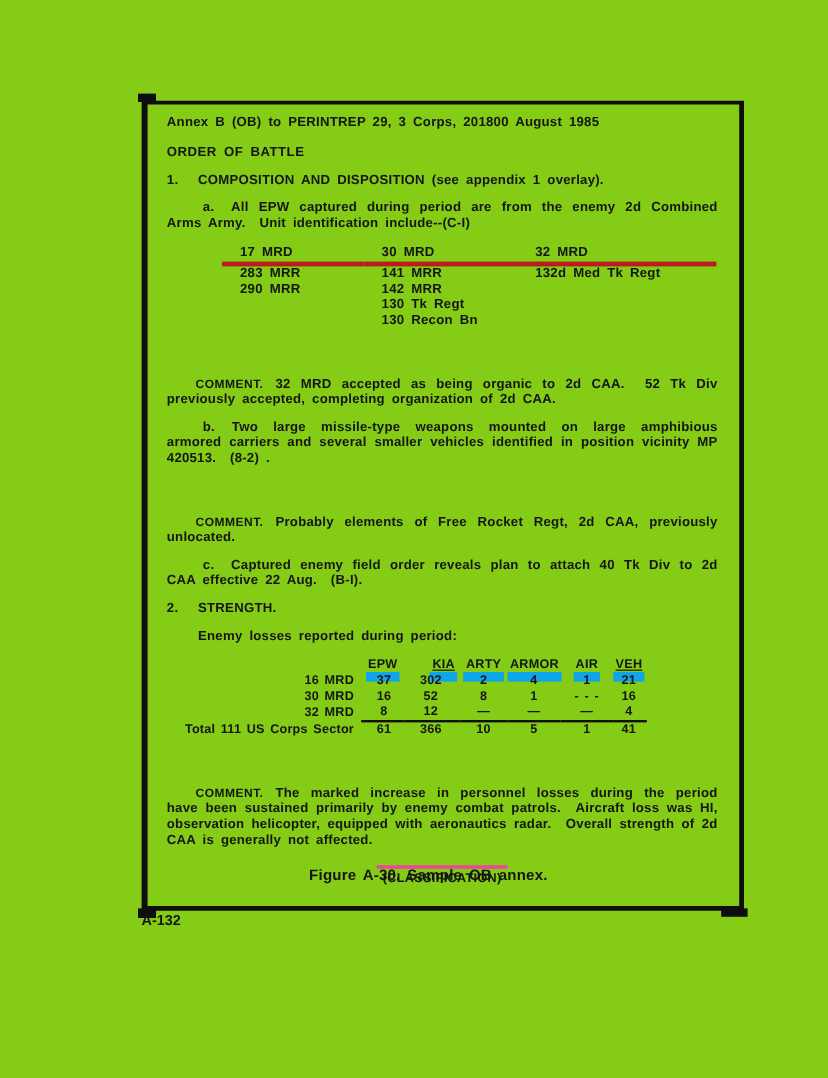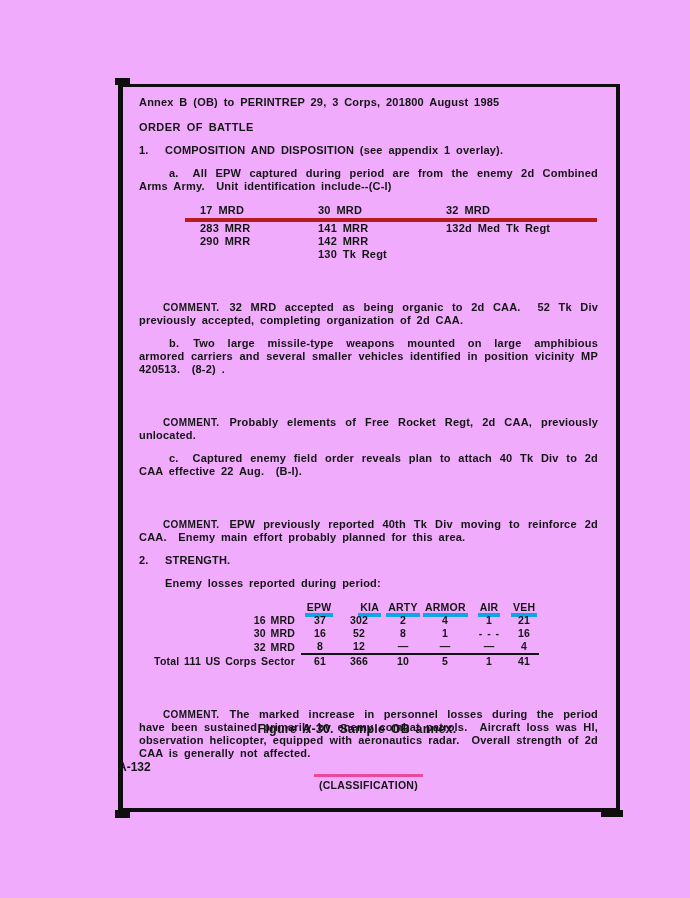--- a/index.html
+++ b/index.html
@@ -7,21 +7,21 @@
   body {
     width: 690px; height: 898px;
     background: #ffffff;
     font-family: "Liberation Sans", sans-serif;
     font-weight: bold;
     color: #151515;
   }
   .page {
     position: relative;
     width: 690px; height: 898px;
-    background: #f0abfc;
+    background: #84cc16;
     overflow: hidden;
   }
   
   .doc-box {
     position: absolute;
     left: 118px; top: 84px;
     width: 502px;
     border: 3px solid #0e0e0e;
     border-left-width: 5px;
     border-right-width: 4px;
@@ -85,22 +85,22 @@
   .losses-table td {
     height: 13px; line-height: 13px;
     white-space: nowrap;
     padding: 0;
   }
   .losses-table .lt-label { text-align: right; padding-right: 6px; }
   .losses-table .a-l { text-align: center; padding-left: 2px; }
   .losses-table .a-r { text-align: center; padding-right: 2px; }
   .losses-table .a-c { text-align: center; }
   .losses-table tr.lt-head td { text-align: center; }
-  .losses-table tr.lt-head td.a-r { text-align: right; }
-  .losses-table tr.lt-head span { border-bottom: 4px solid #0ea5e9; padding: 0 2px 0px; }
+  .losses-table tr.lt-head td.a-r { text-align: right; text-decoration: underline; }
+  .losses-table tr.lt-head span { border-bottom: 8px solid #0ea5e9; padding: 0 2px 0px; }
   .losses-table tr.sum-row td.v { border-bottom: 2px solid #111; }
 
   
   .class-block { margin-top: 14px; text-align: center; }
   .class-inner {
     display: inline-block;
     border-top: 3px solid #ec4899;
     padding: 2px 5px 0 5px;
     font-size: 10.5px;
     letter-spacing: 0.3px;
@@ -164,42 +164,44 @@
       <tr>
         <td>290 MRR</td>
         <td>142 MRR</td>
         <td></td>
       </tr>
       <tr>
         <td></td>
         <td>130 Tk Regt</td>
         <td></td>
       </tr>
+      <tr>
+        <td></td>
+        <td>130 Recon Bn</td>
+        <td></td>
+      </tr>
     </tbody>
       </table>
 
     <p class="para comment block">
       <span class="cmt-label">COMMENT.</span><span>32 MRD accepted as being organic to 2d CAA.&nbsp; 52 Tk Div previously accepted, completing organization of 2d CAA.</span>
     </p>
 
     <p class="para para-letter block">
       <span class="p-label">b.</span><span>Two large missile-type weapons mounted on large amphibious armored carriers and several smaller vehicles identified in position vicinity MP 420513.&nbsp; (8-2) .</span>
     </p>
 
     <p class="para comment block">
       <span class="cmt-label">COMMENT.</span><span>Probably elements of Free Rocket Regt, 2d CAA, previously unlocated.</span>
     </p>
 
     <p class="para para-letter block">
       <span class="p-label">c.</span><span>Captured enemy field order reveals plan to attach 40 Tk Div to 2d CAA effective 22 Aug.&nbsp; (B-I).</span>
     </p>
 
-    <p class="para comment block">
-      <span class="cmt-label">COMMENT.</span><span>EPW previously reported 40th Tk Div moving to reinforce 2d CAA.&nbsp; Enemy main effort probably planned for this area.</span>
-    </p>
 
     <p class="sec-heading block">
       <span class="sec-num">2.</span><span>STRENGTH.</span>
     </p>
 
     <p class="losses-intro block">Enemy losses reported during period:</p>
 
     <table class="losses-table">
       <colgroup>
         <col style="width:164px">

